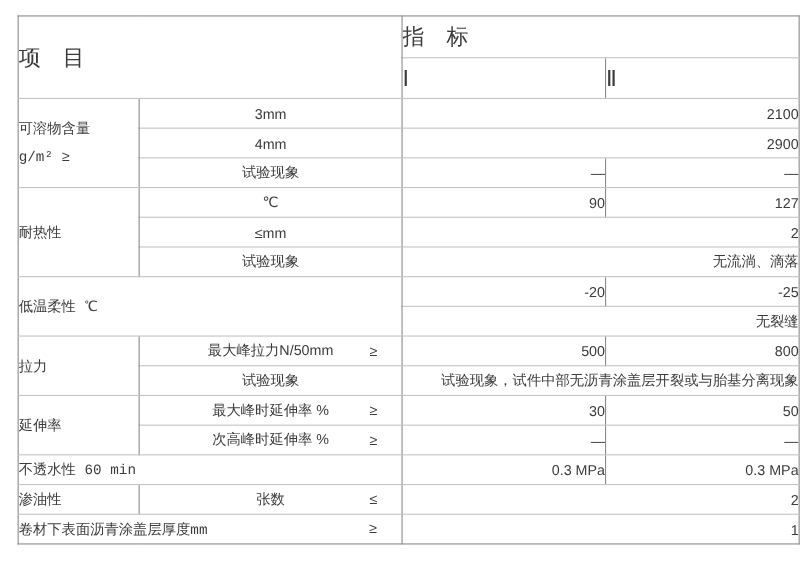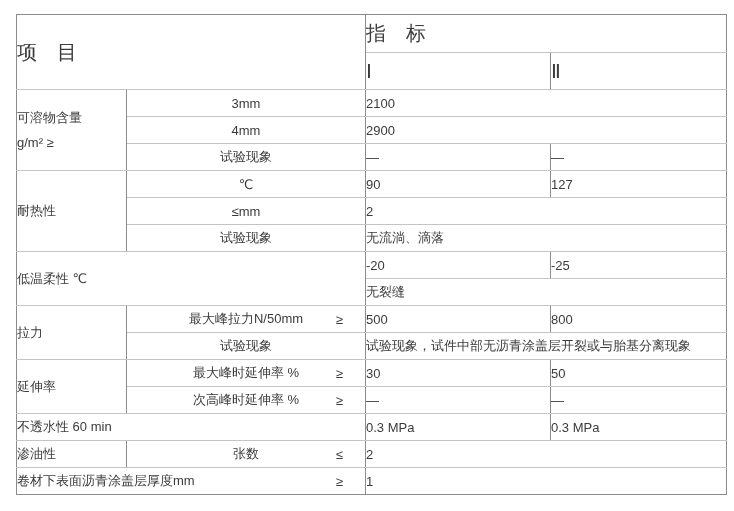--- a/index.html
+++ b/index.html
@@ -35,23 +35,23 @@
     white-space: nowrap;
   }
   table.spec tr:first-child > td { border-top-color: #8b8b8b; }
   table.spec tr:last-child  > td { border-bottom-color: #8b8b8b; }
 
   tr.hrow1 { height: 38px; }
   tr.hrow2 { height: 37px; }
   tr.drow  { height: 27px; }
 
   td.hc { text-align: left; font-size: 20px; }
-  td.cat { text-align: left; padding-left: 10px; }
+  td.cat { text-align: left; padding-left: 10px; font-family: Liberation Mono, monospace; }
   td.sub { text-align: center; padding-left: 21px; }
-  td.val { text-align: left; margin-top: 16px; }
+  td.val { text-align: right; margin-top: 16px; }
   
   td.v1 { padding-bottom: 6px; }
   td.v2 { padding-top: 5px; }
 
   td.symline { position: relative; }
   td.symline .sym {
     position: absolute;
     right: 22px;
     top: 50%;
     transform: translateY(-50%);

